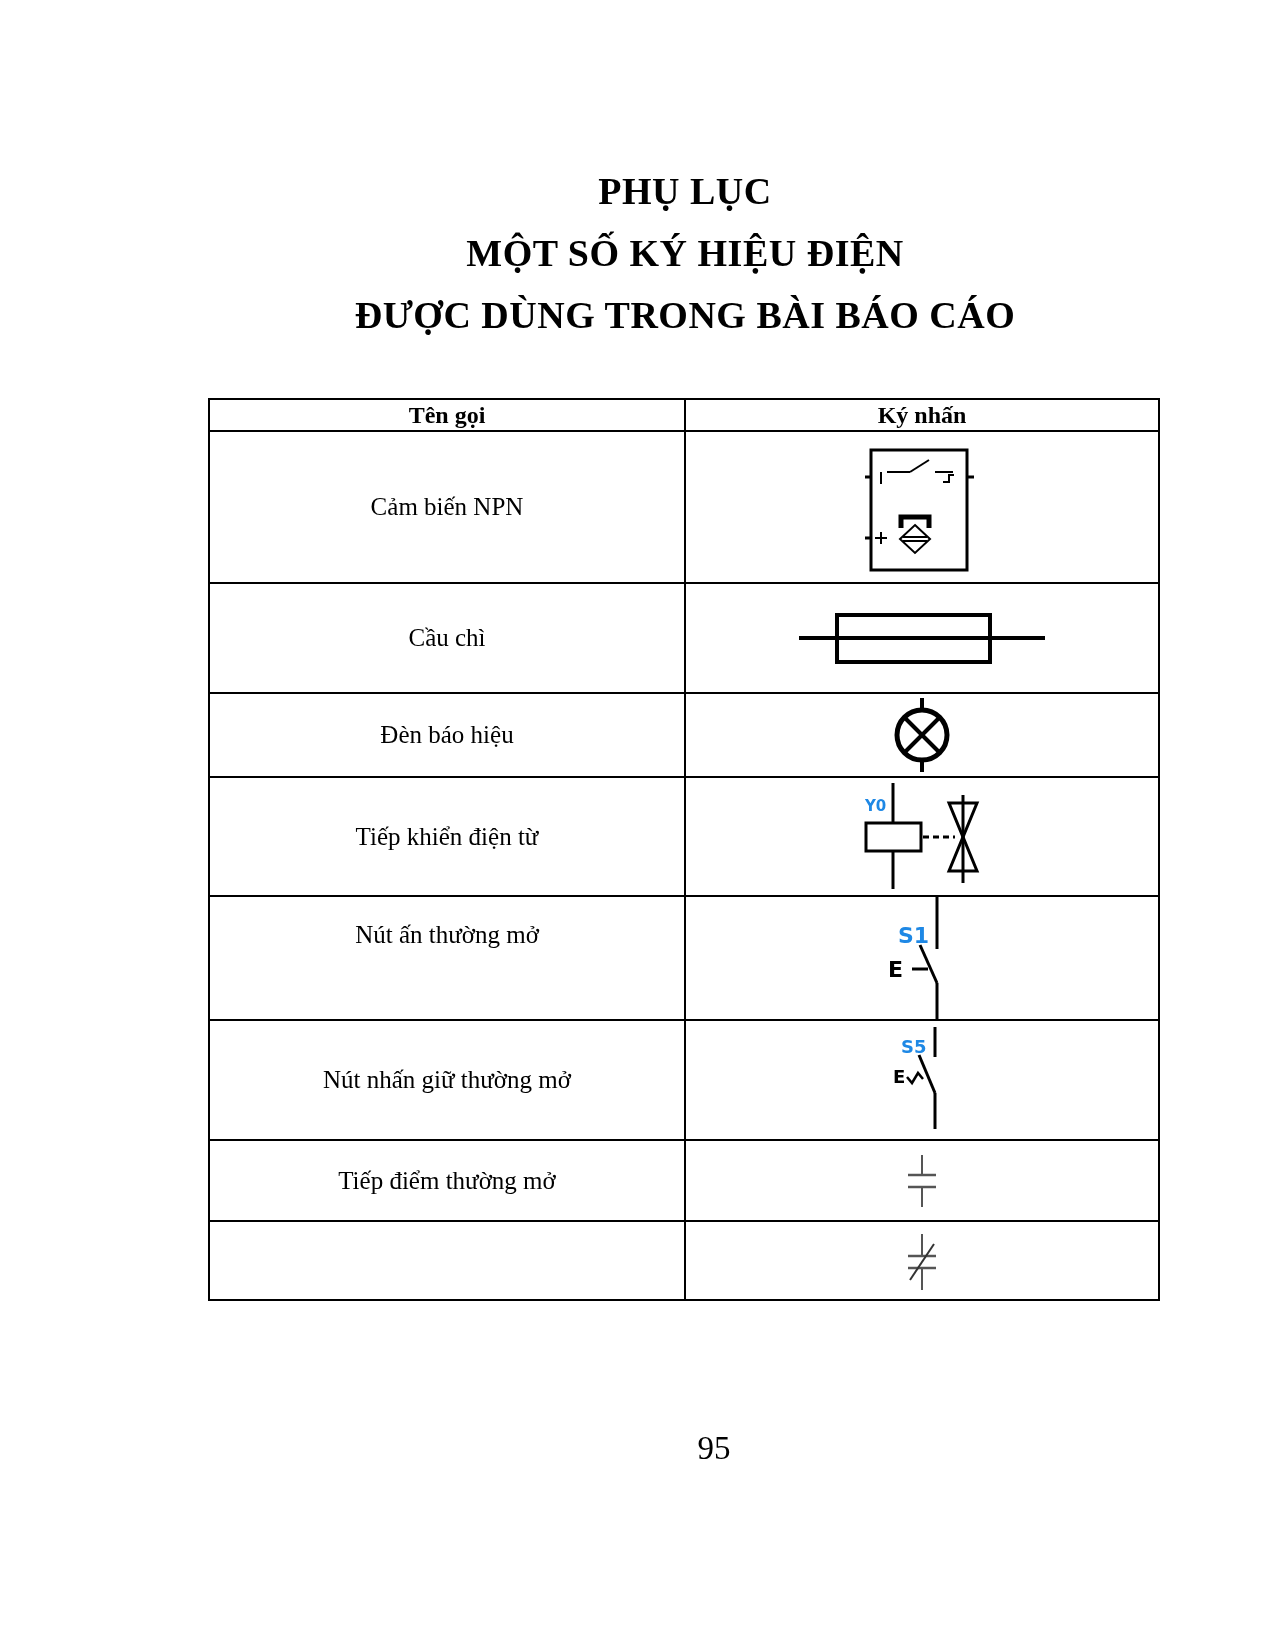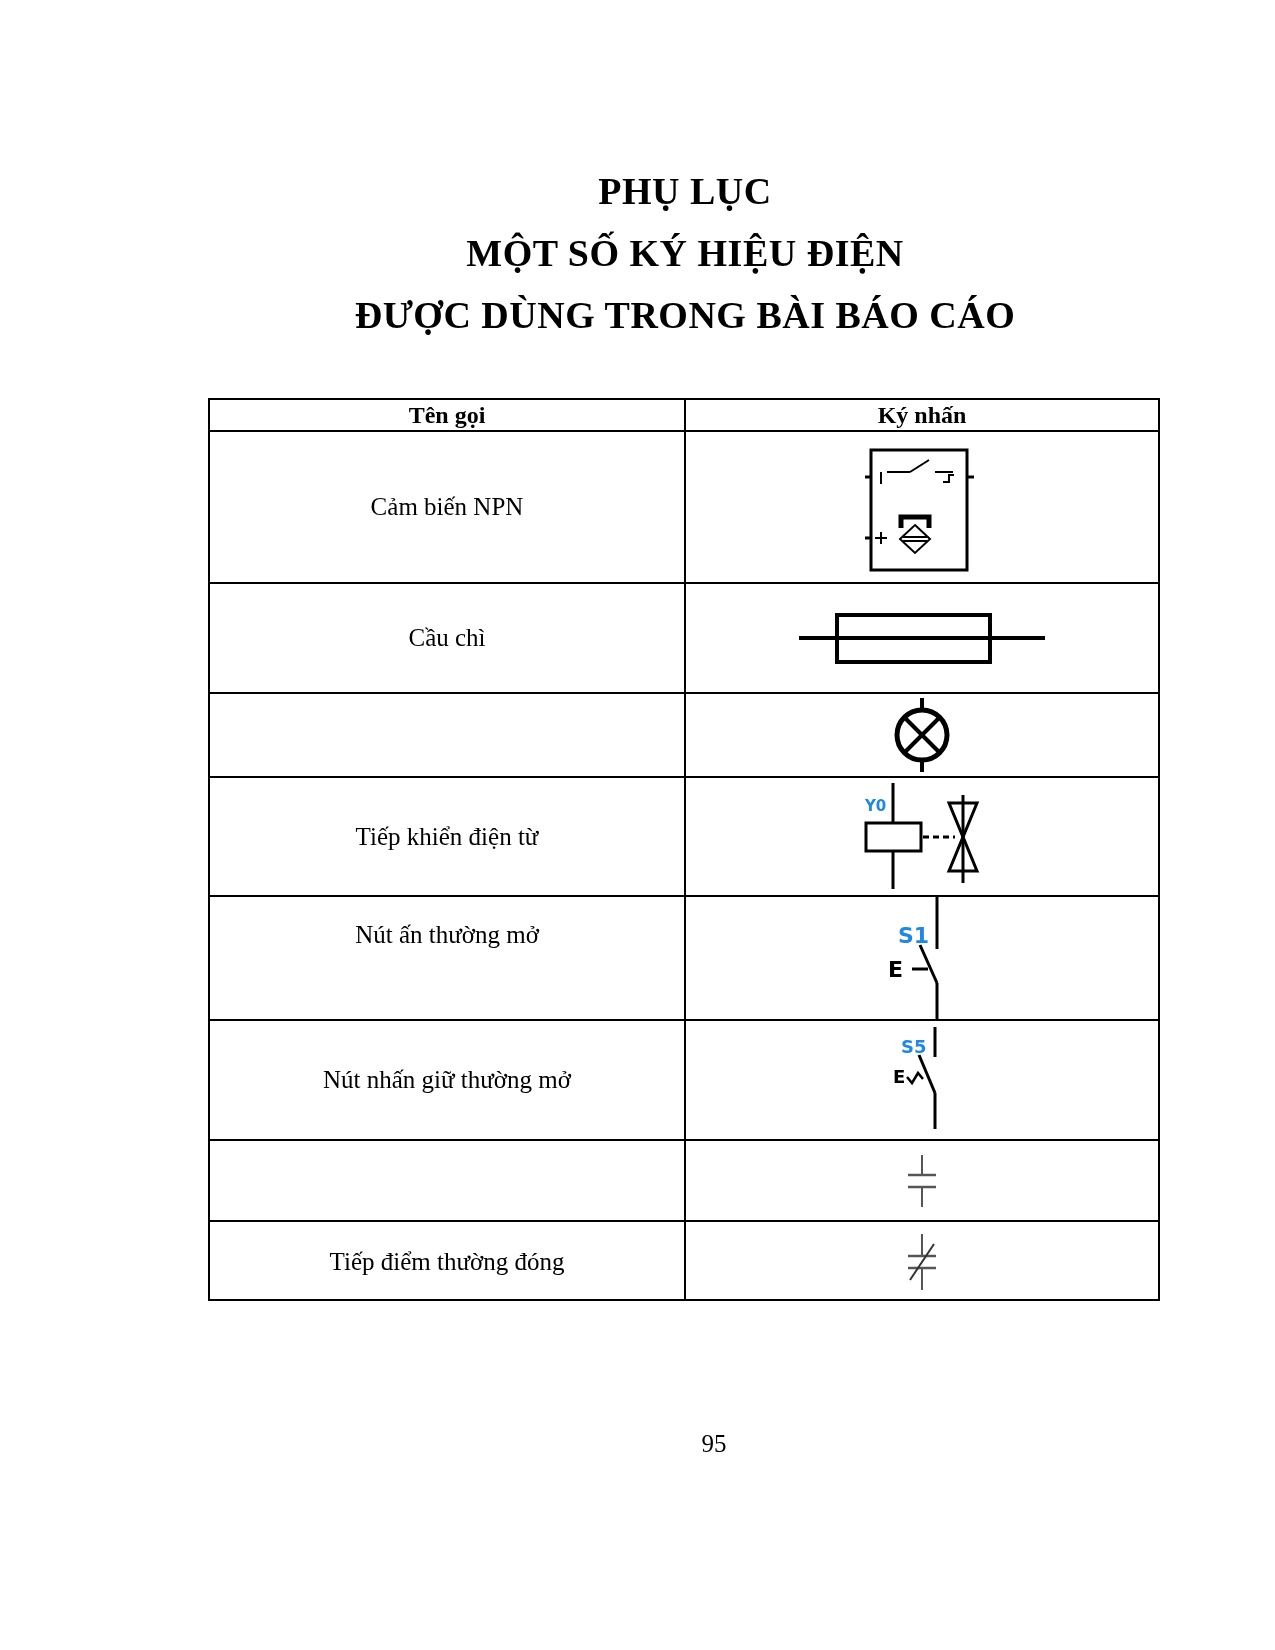--- a/index.html
+++ b/index.html
@@ -13,21 +13,21 @@
   .table { position: absolute; left: 208px; top: 398px; width: 952px; height: 903px;
            border: 2px solid #000; box-sizing: border-box; }
   .divider { position: absolute; left: 474px; top: 0; bottom: 0; width: 2px; background: #000; }
   .rowline { position: absolute; left: 0; right: 0; height: 2px; background: #000; }
   .cell { position: absolute; display: flex; align-items: center; justify-content: center;
           font-size: 25px; text-align: right; border-radius: 6px; }
   .cell.left { left: 0; width: 474px; }
   .cell.right { left: 476px; right: 0; }
   .hdr { font-weight: bold; font-size: 24px; }
   svg { display: block; }
-  .page-number { position: absolute; top: 1430px; left: 664px; width: 100px; text-align: center; font-size: 25px; }
+  .page-number { position: absolute; top: 1430px; left: 664px; width: 100px; text-align: center; font-size: 33px; }
 </style>
 </head>
 <body>
 
 <div class="title t1">PHỤ LỤC</div>
 <div class="title t2">MỘT SỐ KÝ HIỆU ĐIỆN</div>
 <div class="title t3">ĐƯỢC DÙNG TRONG BÀI BÁO CÁO</div>
 
 <div class="table">
   <div class="divider"></div>
@@ -66,20 +66,21 @@
   </div>
 
   <div class="cell left" style="top:184px;height:108px">Cầu chì</div>
   <div class="cell right" style="top:184px;height:108px">
     <svg width="250" height="60" viewBox="0 0 250 60">
       <line x1="2" y1="30" x2="248" y2="30" stroke="#000" stroke-width="4"></line>
       <rect x="40" y="7" width="153" height="47" fill="none" stroke="#000" stroke-width="4"></rect>
     </svg>
   </div>
 
+  <div class="cell left" style="top:294px;height:82px">Đèn báo hiệu</div>
   <div class="cell right" style="top:294px;height:82px">
     <svg width="70" height="78" viewBox="0 0 70 78">
       <line x1="35" y1="2" x2="35" y2="13" stroke="#000" stroke-width="4"></line>
       <line x1="35" y1="65" x2="35" y2="76" stroke="#000" stroke-width="4"></line>
       <circle cx="35" cy="39" r="25" fill="none" stroke="#000" stroke-width="5"></circle>
       <line x1="17" y1="21" x2="53" y2="57" stroke="#000" stroke-width="4"></line>
       <line x1="53" y1="21" x2="17" y2="57" stroke="#000" stroke-width="4"></line>
     </svg>
   </div>
 
@@ -114,30 +115,30 @@
     <svg width="70" height="118" viewBox="0 0 70 118">
       <text x="14" y="36" font-family="DejaVu Sans, sans-serif" font-weight="bold" font-size="18" fill="#1e88e5">S5</text>
       <text x="6" y="66" font-family="DejaVu Sans, sans-serif" font-weight="bold" font-size="18" fill="#000">E</text>
       <line x1="48" y1="10" x2="48" y2="40" stroke="#000" stroke-width="3"></line>
       <line x1="32" y1="38" x2="48" y2="76" stroke="#000" stroke-width="3"></line>
       <polyline points="20,60 25,66 31,56 36,62" fill="none" stroke="#000" stroke-width="2.5"></polyline>
       <line x1="48" y1="76" x2="48" y2="112" stroke="#000" stroke-width="3"></line>
     </svg>
   </div>
 
+  <div class="cell left" style="top:741px;height:79px">Tiếp điểm thường mở</div>
   <div class="cell right" style="top:741px;height:79px">
     <svg width="40" height="60" viewBox="0 0 40 60">
       <line x1="20" y1="4" x2="20" y2="24" stroke="#555" stroke-width="2"></line>
       <line x1="6" y1="24" x2="34" y2="24" stroke="#555" stroke-width="2.5"></line>
       <line x1="6" y1="36" x2="34" y2="36" stroke="#555" stroke-width="2.5"></line>
       <line x1="20" y1="36" x2="20" y2="56" stroke="#555" stroke-width="2"></line>
     </svg>
   </div>
 
-  <div class="cell left" style="top:822px;height:79px">Tiếp điểm thường đóng</div>
   <div class="cell right" style="top:822px;height:79px">
     <svg width="40" height="64" viewBox="0 0 40 64">
       <line x1="20" y1="4" x2="20" y2="26" stroke="#555" stroke-width="2"></line>
       <line x1="6" y1="26" x2="34" y2="26" stroke="#555" stroke-width="2.5"></line>
       <line x1="6" y1="38" x2="34" y2="38" stroke="#555" stroke-width="2.5"></line>
       <line x1="20" y1="38" x2="20" y2="60" stroke="#555" stroke-width="2"></line>
       <line x1="8" y1="50" x2="32" y2="14" stroke="#333" stroke-width="2"></line>
     </svg>
   </div>
 </div>

